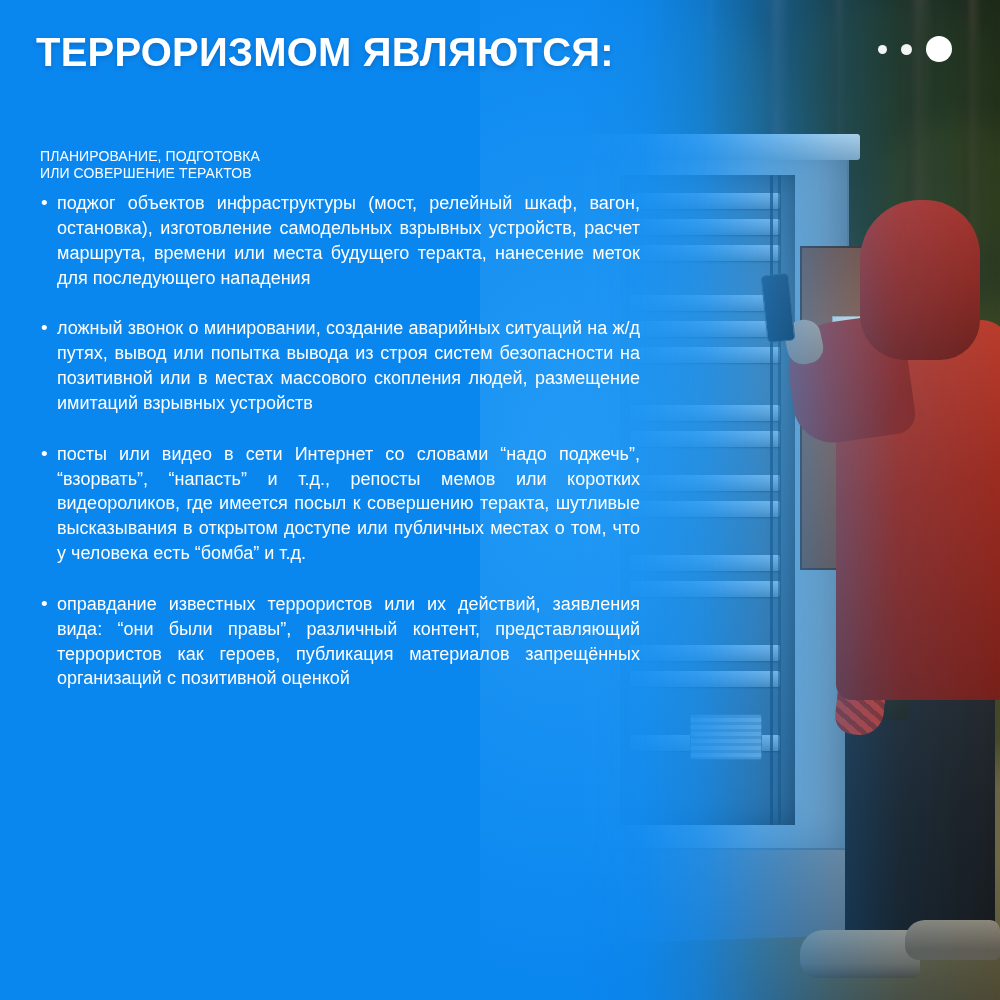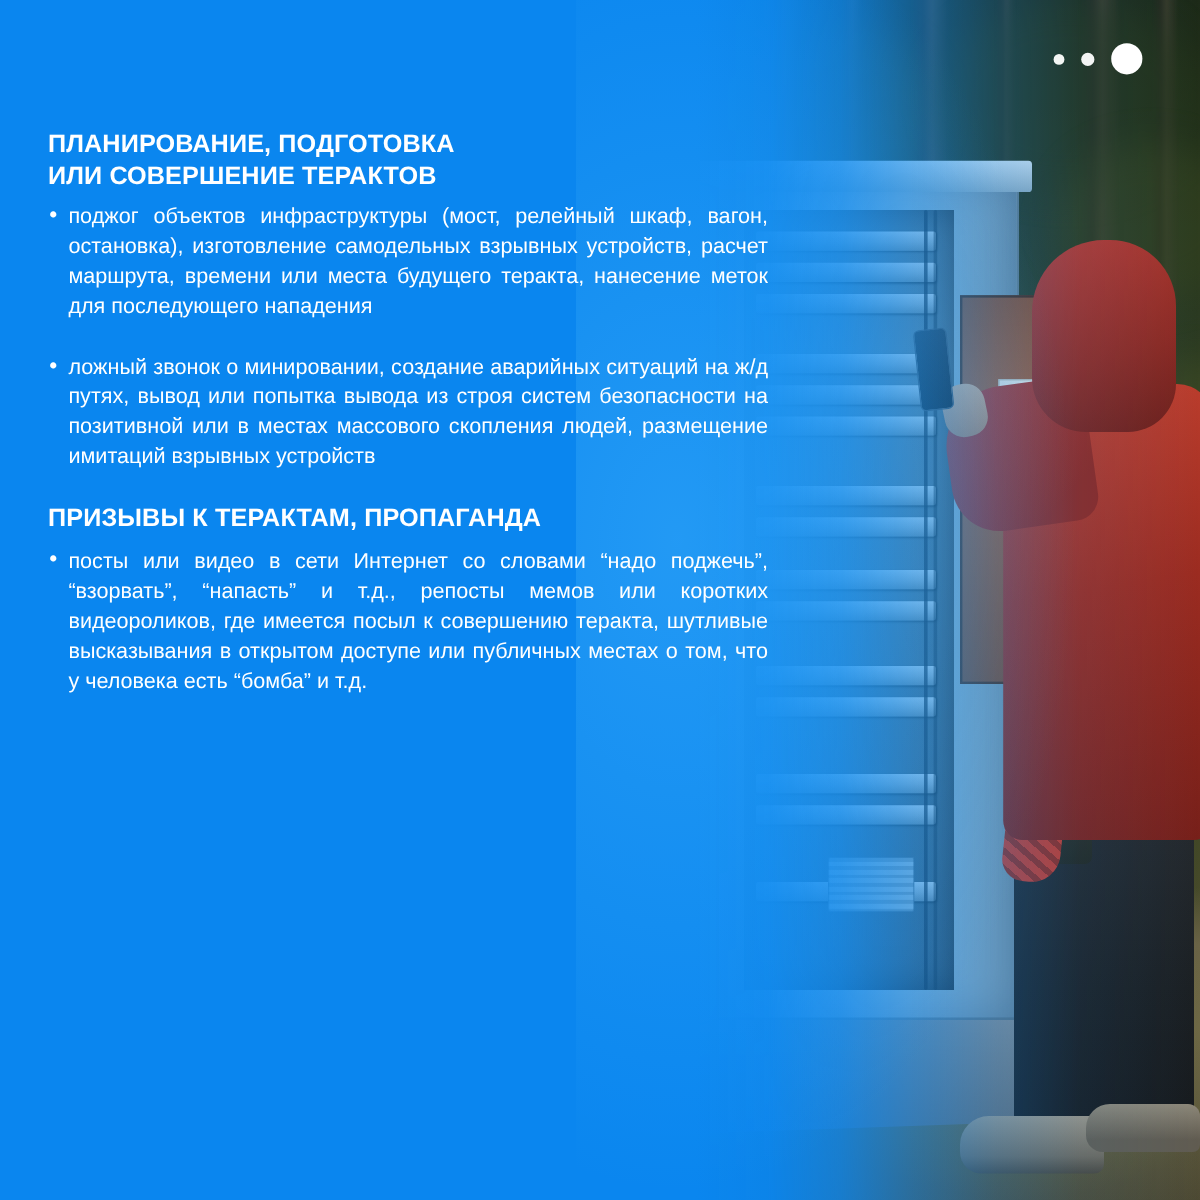--- a/index.html
+++ b/index.html
@@ -315,26 +315,27 @@
   .dot.l { width: 26px; height: 26px; }
 
   .sections {
     position: absolute;
     left: 40px;
     top: 108px;
     width: 600px;
   }
   .section { margin-bottom: 20px; }
   .section-heading {
-    font-size: 21px;
-    font-weight: bold;
+    font-size: 14px;
+    font-weight: normal;
     line-height: 1.22;
     letter-spacing: .1px;
     margin-bottom: 11px;
     white-space: pre-line;
+    margin-top: 40px;
   }
   .bullet {
     position: relative;
     padding-left: 17px;
     font-size: 18px;
     line-height: 1.38;
     text-align: justify;
     margin-bottom: 13px;
     font-weight: 400;
   }
@@ -415,39 +416,40 @@
     <div class="person-hood"></div>
     <div class="person-hand"></div>
     <div class="phone"></div>
   </div>
 
   <div class="blue-overlay"></div>
   <div class="blue-glow"></div>
 
   <div class="content">
 
+    <div class="title">ТЕРРОРИЗМОМ ЯВЛЯЮТСЯ:</div>
 
     <div class="dots">
       <span class="dot s"></span>
       <span class="dot m"></span>
       <span class="dot l"></span>
     </div>
 
     <div class="sections">
 
       <div class="section s1">
         <div class="section-heading">ПЛАНИРОВАНИЕ, ПОДГОТОВКА
 ИЛИ СОВЕРШЕНИЕ ТЕРАКТОВ</div>
         <div class="bullet">поджог объектов инфраструктуры (мост, релейный шкаф, вагон, остановка), изготовление самодельных взрывных устройств, расчет маршрута, времени или места будущего теракта, нанесение меток для последующего нападения</div>
       </div>
 
       <div class="section s2">
         <div class="bullet">ложный звонок о минировании, создание аварийных ситуаций на ж/д путях, вывод или попытка вывода из строя систем безопасности на позитивной или в местах массового скопления людей, размещение имитаций взрывных устройств</div>
       </div>
 
       <div class="section s3">
-        <div class="section-heading">ПРИЗЫВЫ К ТЕРАКТАМ, ПРОПАГАНДА</div>
         <div class="bullet">посты или видео в сети Интернет со словами “надо поджечь”, “взорвать”, “напасть” и т.д., репосты мемов или коротких видеороликов, где имеется посыл к совершению теракта, шутливые высказывания в открытом доступе или публичных местах о том, что у человека есть “бомба” и т.д.</div>
+        <div class="bullet">оправдание известных террористов или их действий, заявления вида: “они были правы”, различный контент, представляющий террористов как героев, публикация материалов запрещённых организаций с позитивной оценкой</div>
       </div>
 
     </div>
   </div>
 </div>
 
 </body></html>

